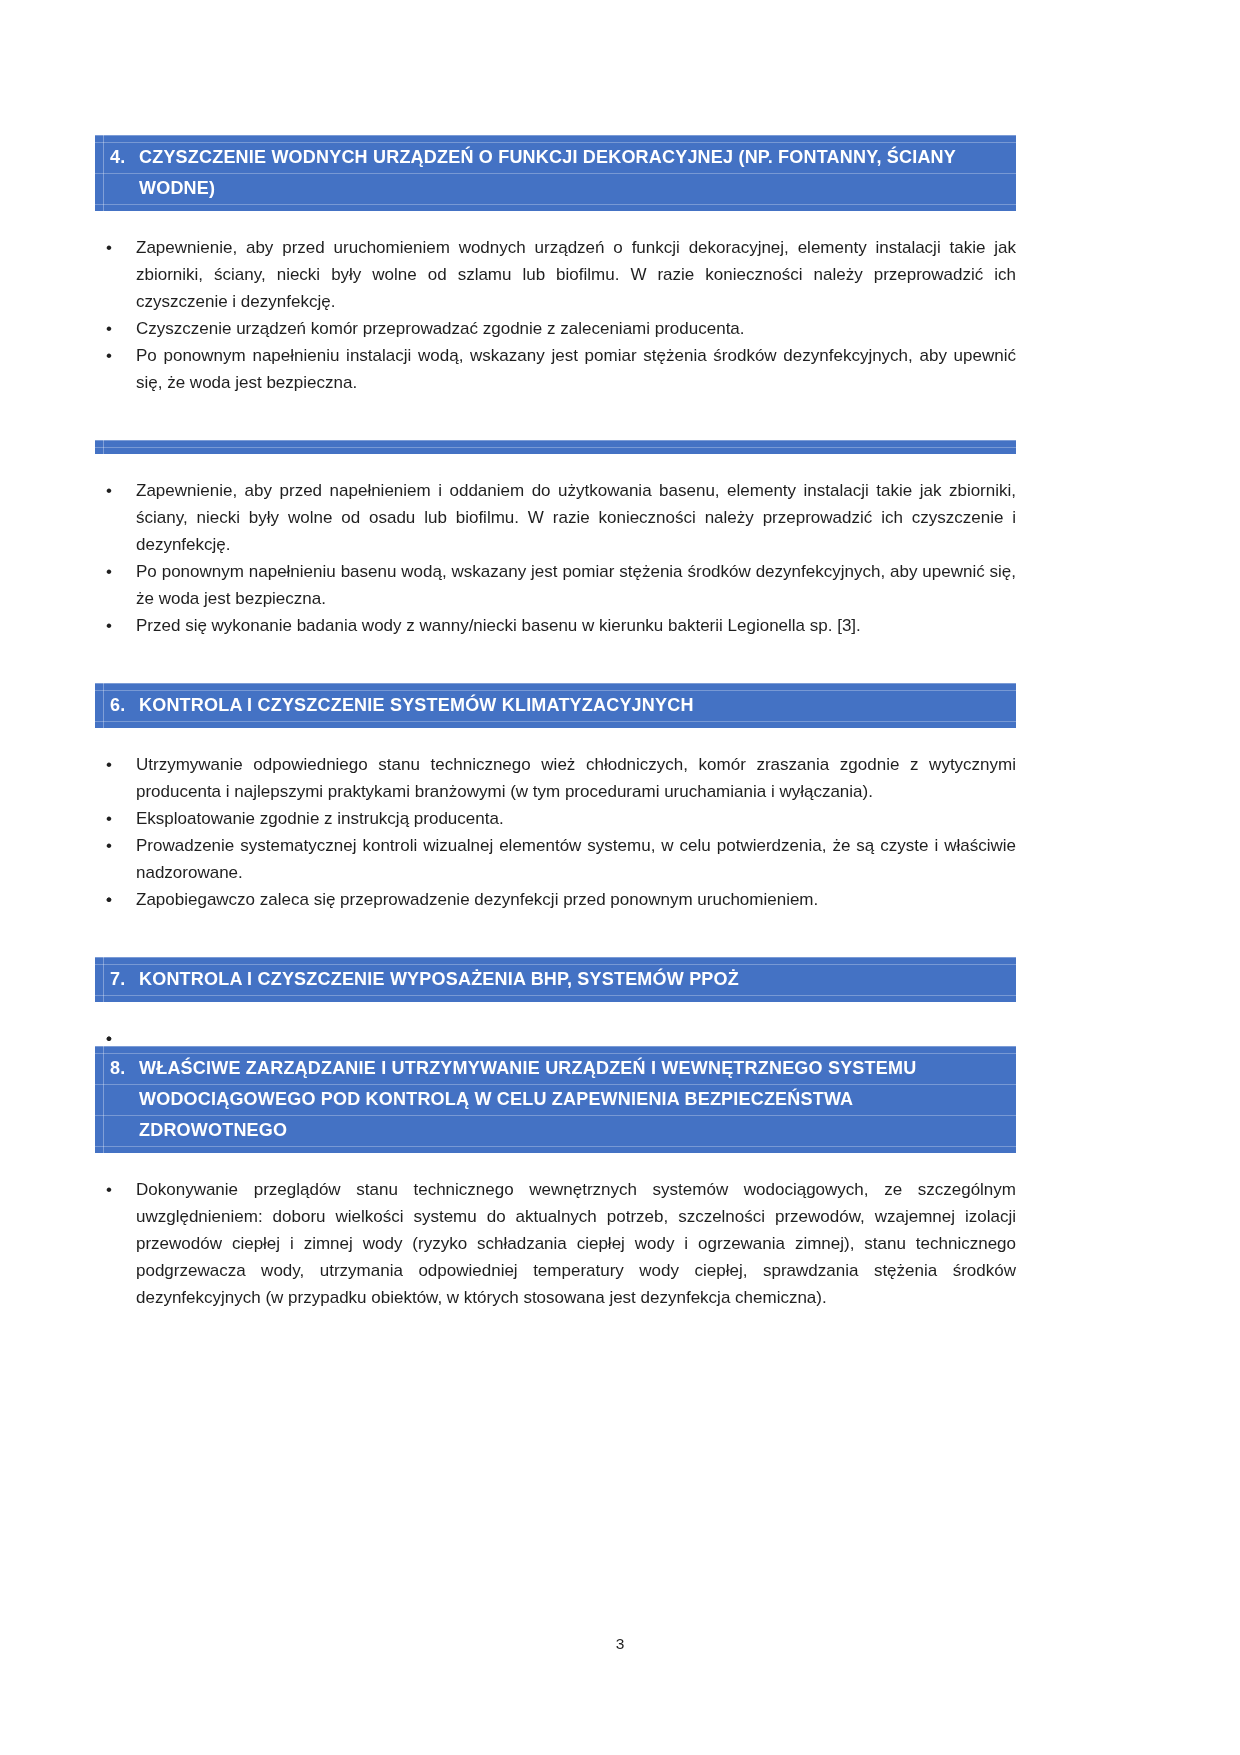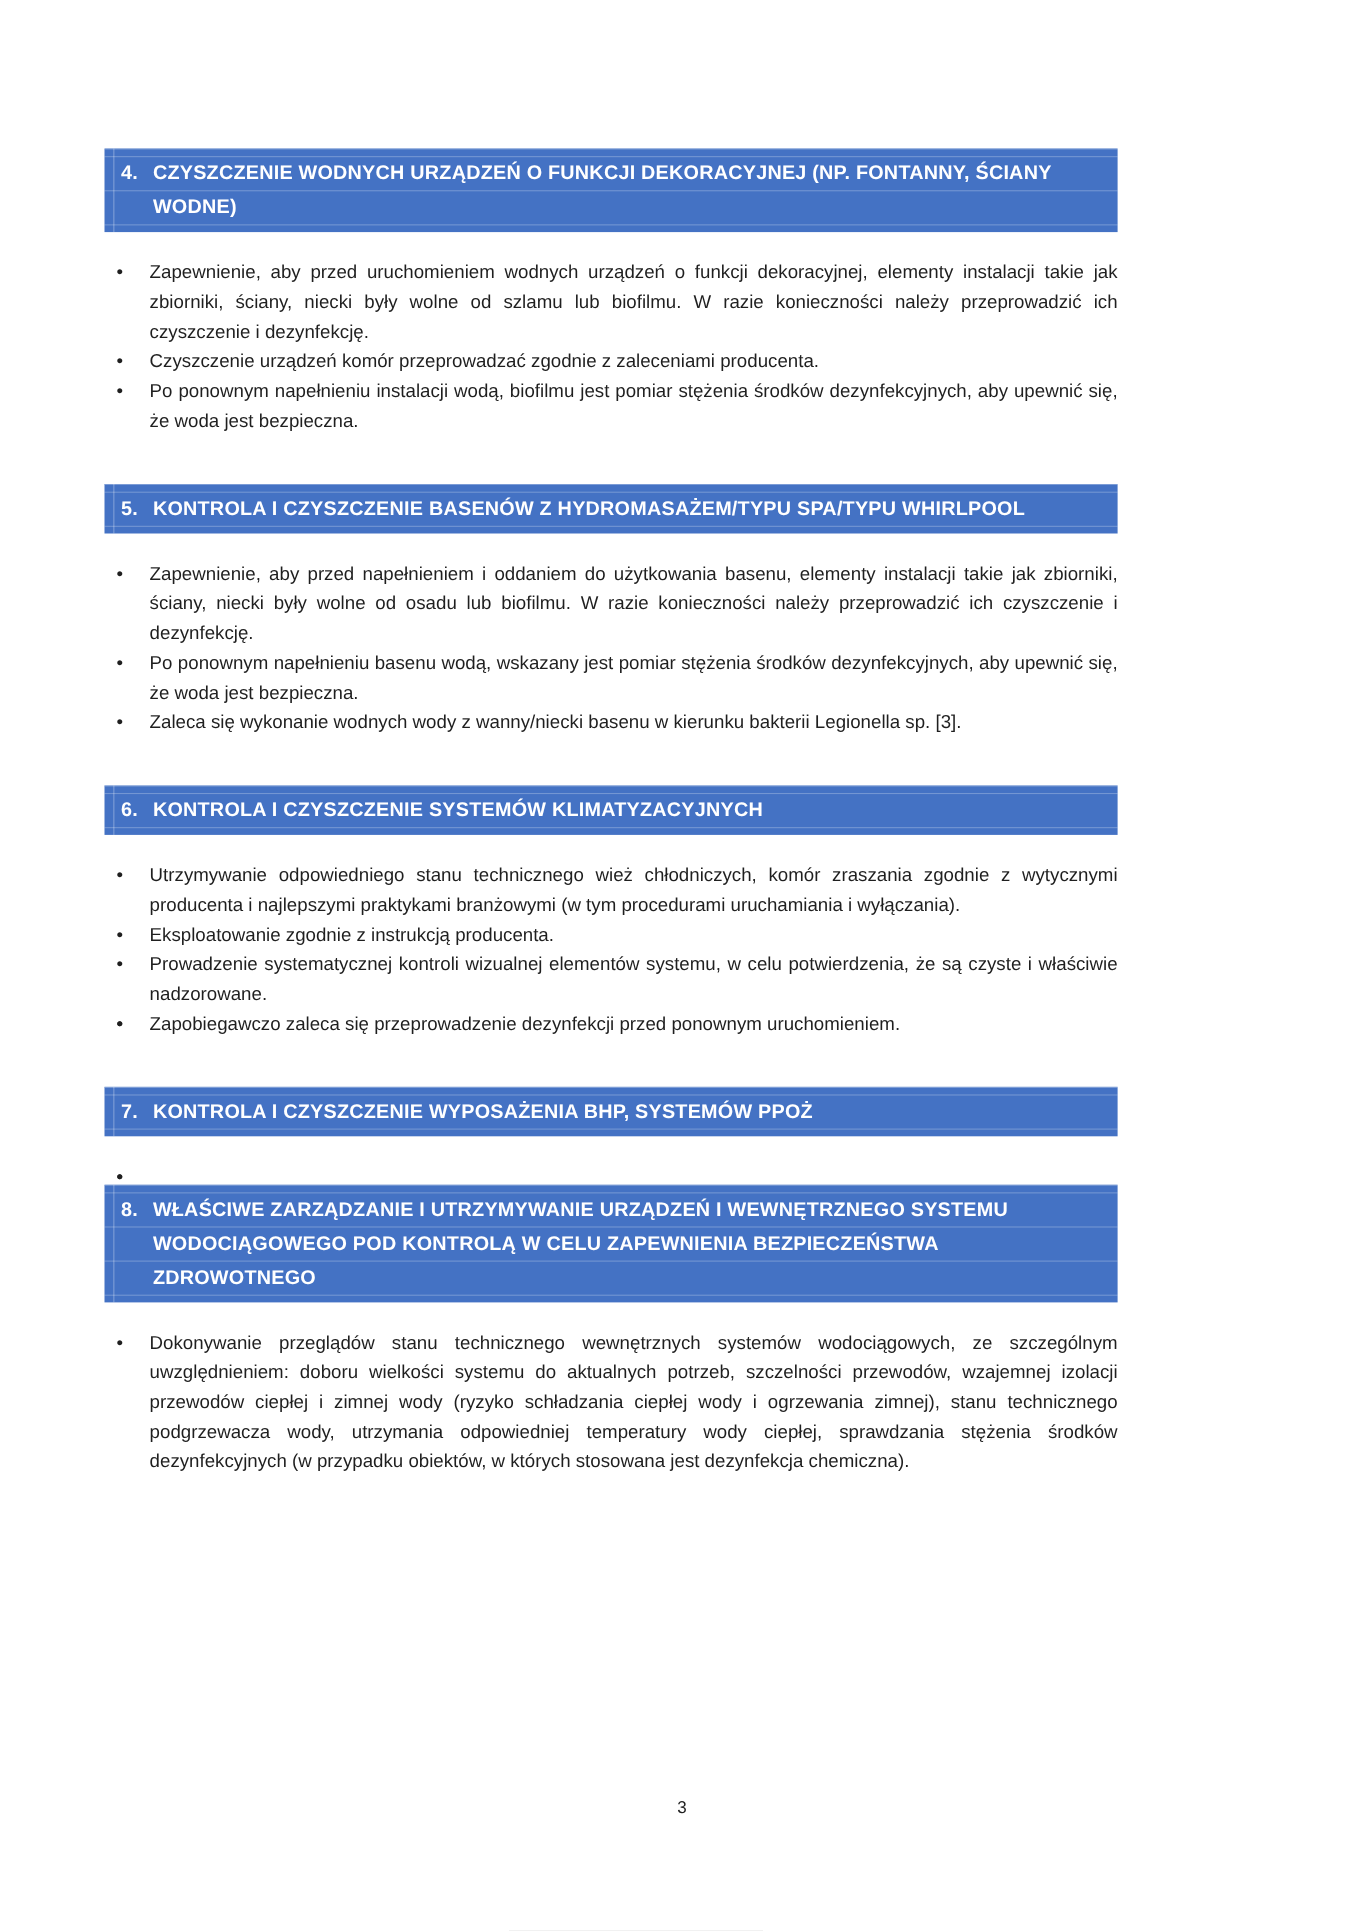--- a/index.html
+++ b/index.html
@@ -91,40 +91,39 @@
       <li>
         <span class="dot">•</span>
         <span>Zapewnienie, aby przed uruchomieniem wodnych urządzeń o funkcji dekoracyjnej, elementy instalacji takie jak zbiorniki, ściany, niecki były wolne od szlamu lub biofilmu. W razie konieczności należy przeprowadzić ich czyszczenie i dezynfekcję.</span>
       </li>
       <li>
         <span class="dot">•</span>
         <span>Czyszczenie urządzeń komór przeprowadzać zgodnie z zaleceniami producenta.</span>
       </li>
       <li>
         <span class="dot">•</span>
-        <span>Po ponownym napełnieniu instalacji wodą, biofilmu jest pomiar stężenia środków dezynfekcyjnych, aby upewnić się, że woda jest bezpieczna.</span>
+        <span>Po ponownym napełnieniu instalacji wodą, wskazany jest pomiar stężenia środków dezynfekcyjnych, aby upewnić się, że woda jest bezpieczna.</span>
       </li>
     </ul>
 
     <div class="sec-header">
       <span class="h-num">5.</span>
-      <span class="h-text">KONTROLA I CZYSZCZENIE BASENÓW Z HYDROMASAŻEM/TYPU SPA/TYPU WHIRLPOOL</span>
     </div>
     <ul class="bullets">
       <li>
         <span class="dot">•</span>
         <span>Zapewnienie, aby przed napełnieniem i oddaniem do użytkowania basenu, elementy instalacji takie jak zbiorniki, ściany, niecki były wolne od osadu lub biofilmu. W razie konieczności należy przeprowadzić ich czyszczenie i dezynfekcję.</span>
       </li>
       <li>
         <span class="dot">•</span>
         <span>Po ponownym napełnieniu basenu wodą, wskazany jest pomiar stężenia środków dezynfekcyjnych, aby upewnić się, że woda jest bezpieczna.</span>
       </li>
       <li>
         <span class="dot">•</span>
-        <span><span>Zaleca się wykonanie wodnych wody z wanny/niecki basenu w kierunku bakterii </span><span class="it">Legionella</span><span> sp. [3].</span></span>
+        <span><span>Przed się wykonanie badania wody z wanny/niecki basenu w kierunku bakterii </span><span class="it">Legionella</span><span> sp. [3].</span></span>
       </li>
     </ul>
 
     <div class="sec-header">
       <span class="h-num">6.</span>
       <span class="h-text">KONTROLA I CZYSZCZENIE SYSTEMÓW KLIMATYZACYJNYCH</span>
     </div>
     <ul class="bullets">
       <li>
         <span class="dot">•</span>

